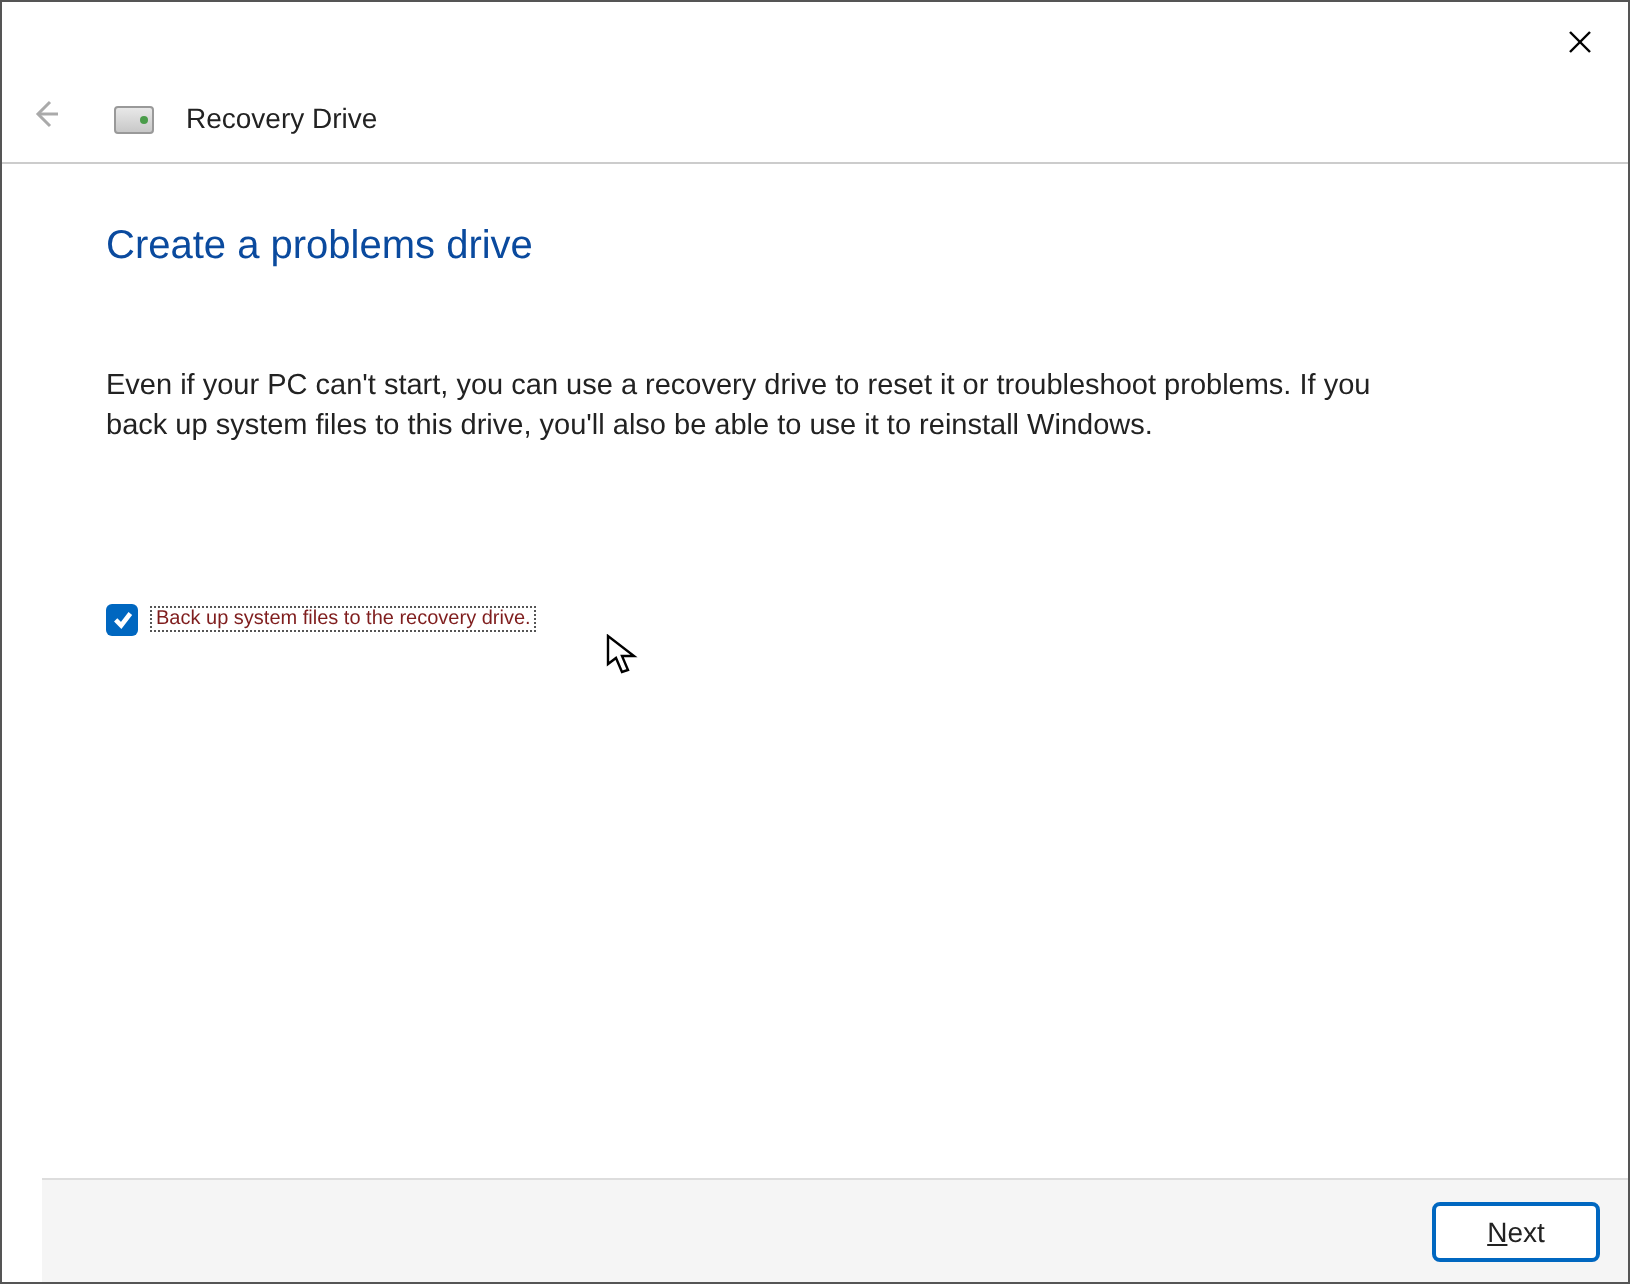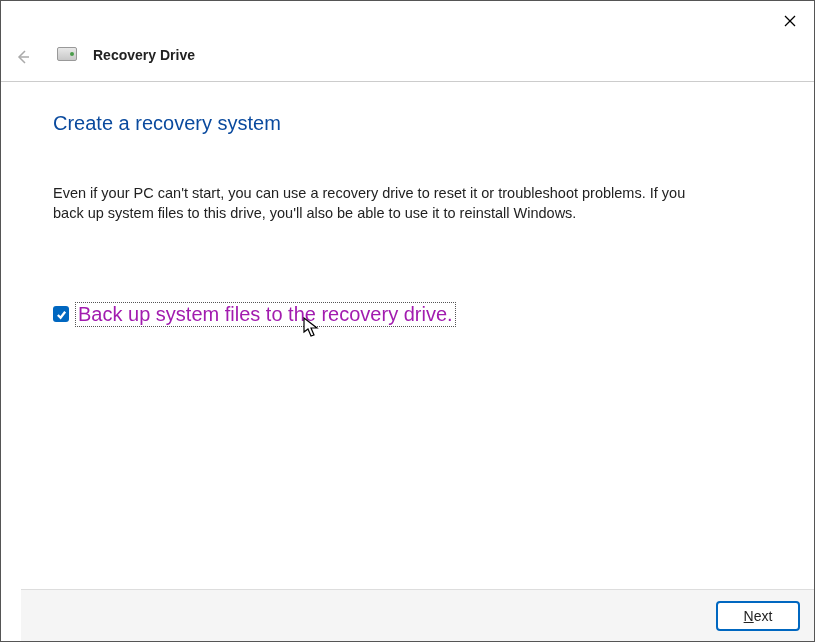--- a/index.html
+++ b/index.html
@@ -28,25 +28,24 @@
       height: 24px;
       display: flex;
       align-items: center;
       justify-content: center;
       cursor: pointer;
       font-size: 14px;
       color: #000;
     }
     .header {
       display: flex;
-      align-items: flex-start;
+      align-items: flex-end;
       padding: 6px 12px 14px 12px;
       border-bottom: 1px solid #ccc;
       gap: 16px;
-      font-weight: bold;
     }
     .back-arrow {
       width: 20px;
       height: 20px;
       display: flex;
       align-items: center;
       justify-content: center;
       color: #888;
       cursor: default;
     }
@@ -105,22 +104,22 @@
       cursor: pointer;
     }
     .checkbox svg {
       width: 11px;
       height: 11px;
       stroke: #fff;
       stroke-width: 2.5;
       fill: none;
     }
     .checkbox-label {
-      font-size: 20px;
-      color: #a21caf;
+      font-size: 10px;
+      color: #7f1d1d;
       border: 1px dotted #555;
       padding: 0 2px;
       cursor: pointer;
     }
     .footer {
       position: absolute;
       bottom: 0;
       left: 0;
       right: 0;
       height: 52px;
@@ -181,21 +180,21 @@
     <svg viewBox="0 0 16 16" width="16" height="16">
         <path d="M10 2 L4 8 L10 14" stroke="#aaa" stroke-width="1.5" fill="none"></path>
         <line x1="4" y1="8" x2="14" y2="8" stroke="#aaa" stroke-width="1.5"></line>
       </svg>
   </div>
   <div class="drive-icon"></div>
   <div class="header-title">Recovery Drive</div>
 </div>
 
 <div class="content">
-  <h1 class="page-title">Create a recovery system</h1>
+  <h1 class="page-title">Create a problems drive</h1>
   <p class="description">Even if your PC can't start, you can use a recovery drive to reset it or troubleshoot problems. If you back up system files to this drive, you'll also be able to use it to reinstall Windows.</p>
   <div class="checkbox-row">
     <div class="checkbox">
       <svg viewBox="0 0 12 12">
           <polyline points="2,6.5 5,9.5 10,3"></polyline>
         </svg>
     </div>
     <span class="checkbox-label">Back up system files to the recovery drive.</span>
   </div>
 </div>

